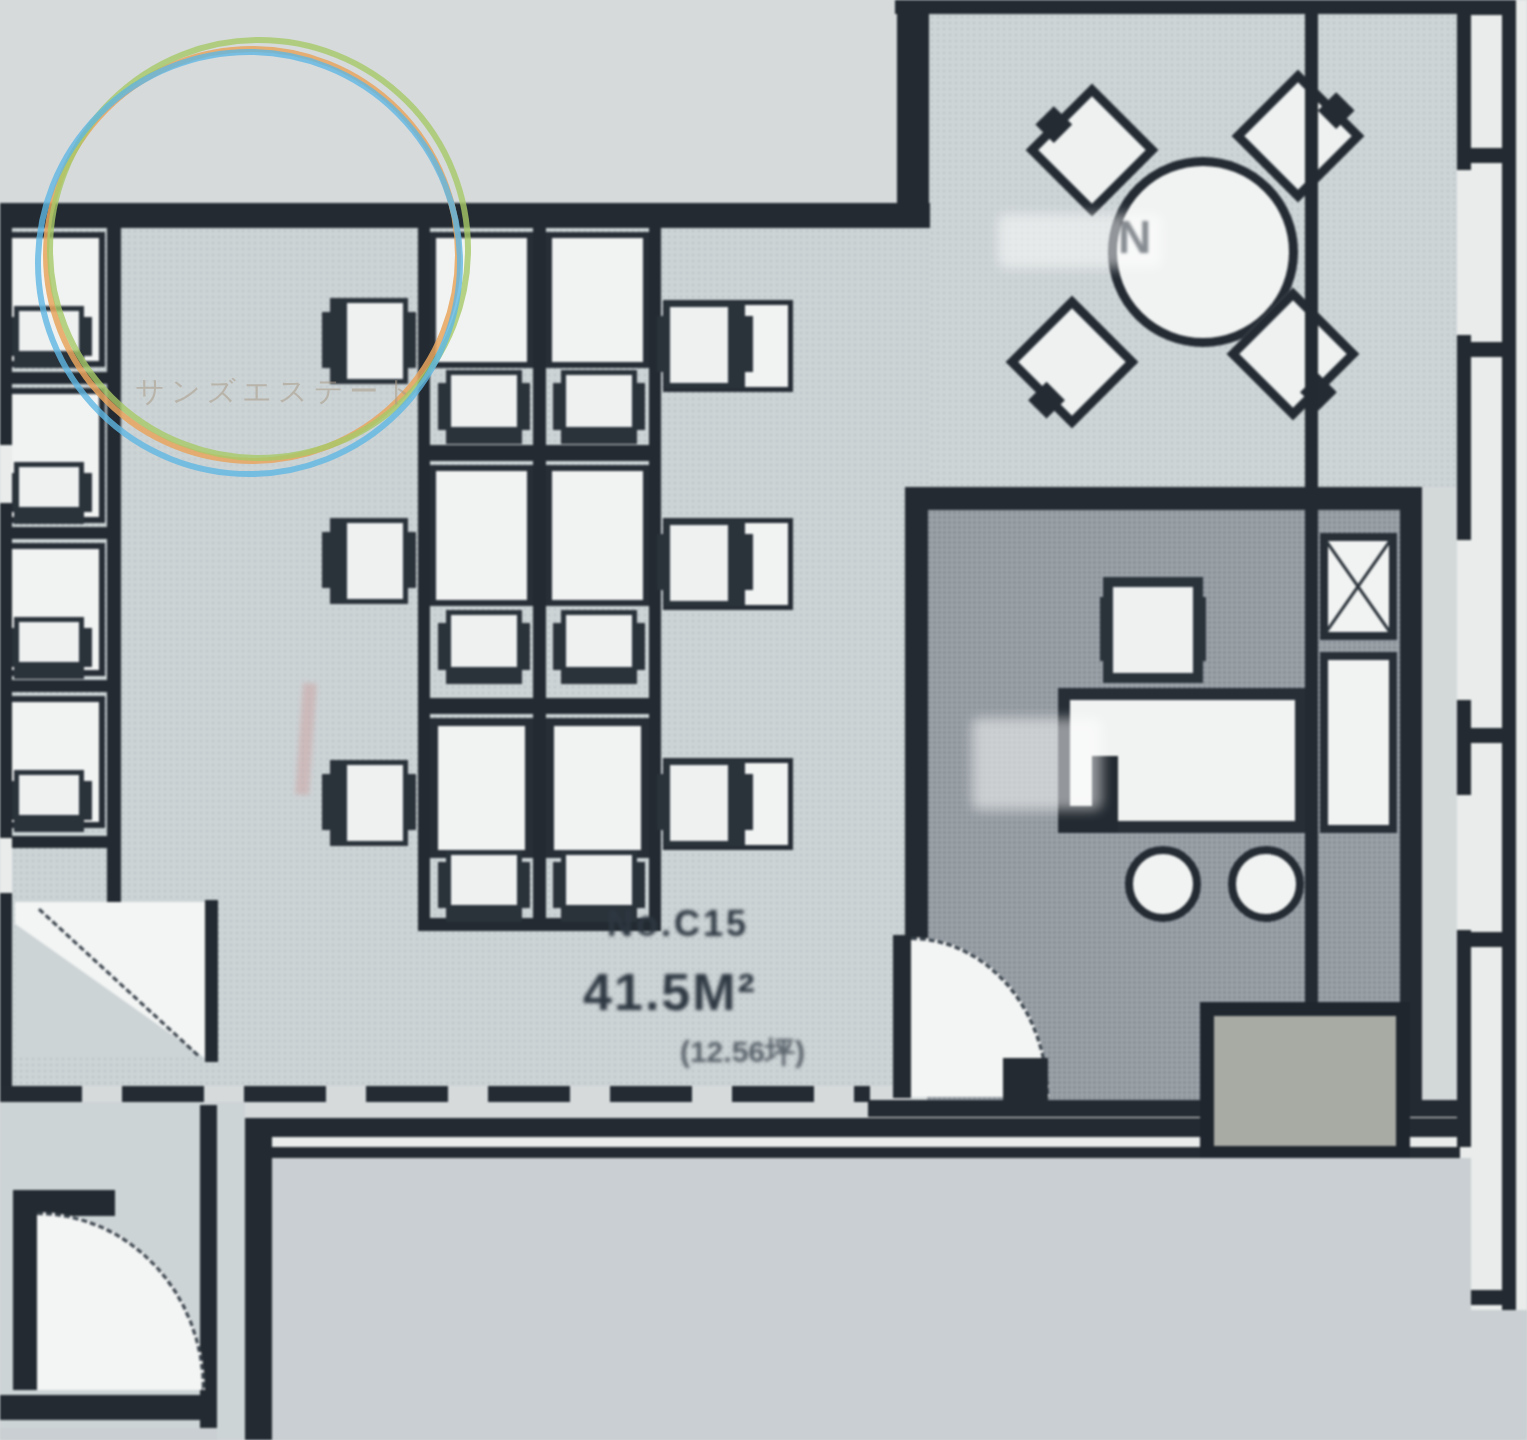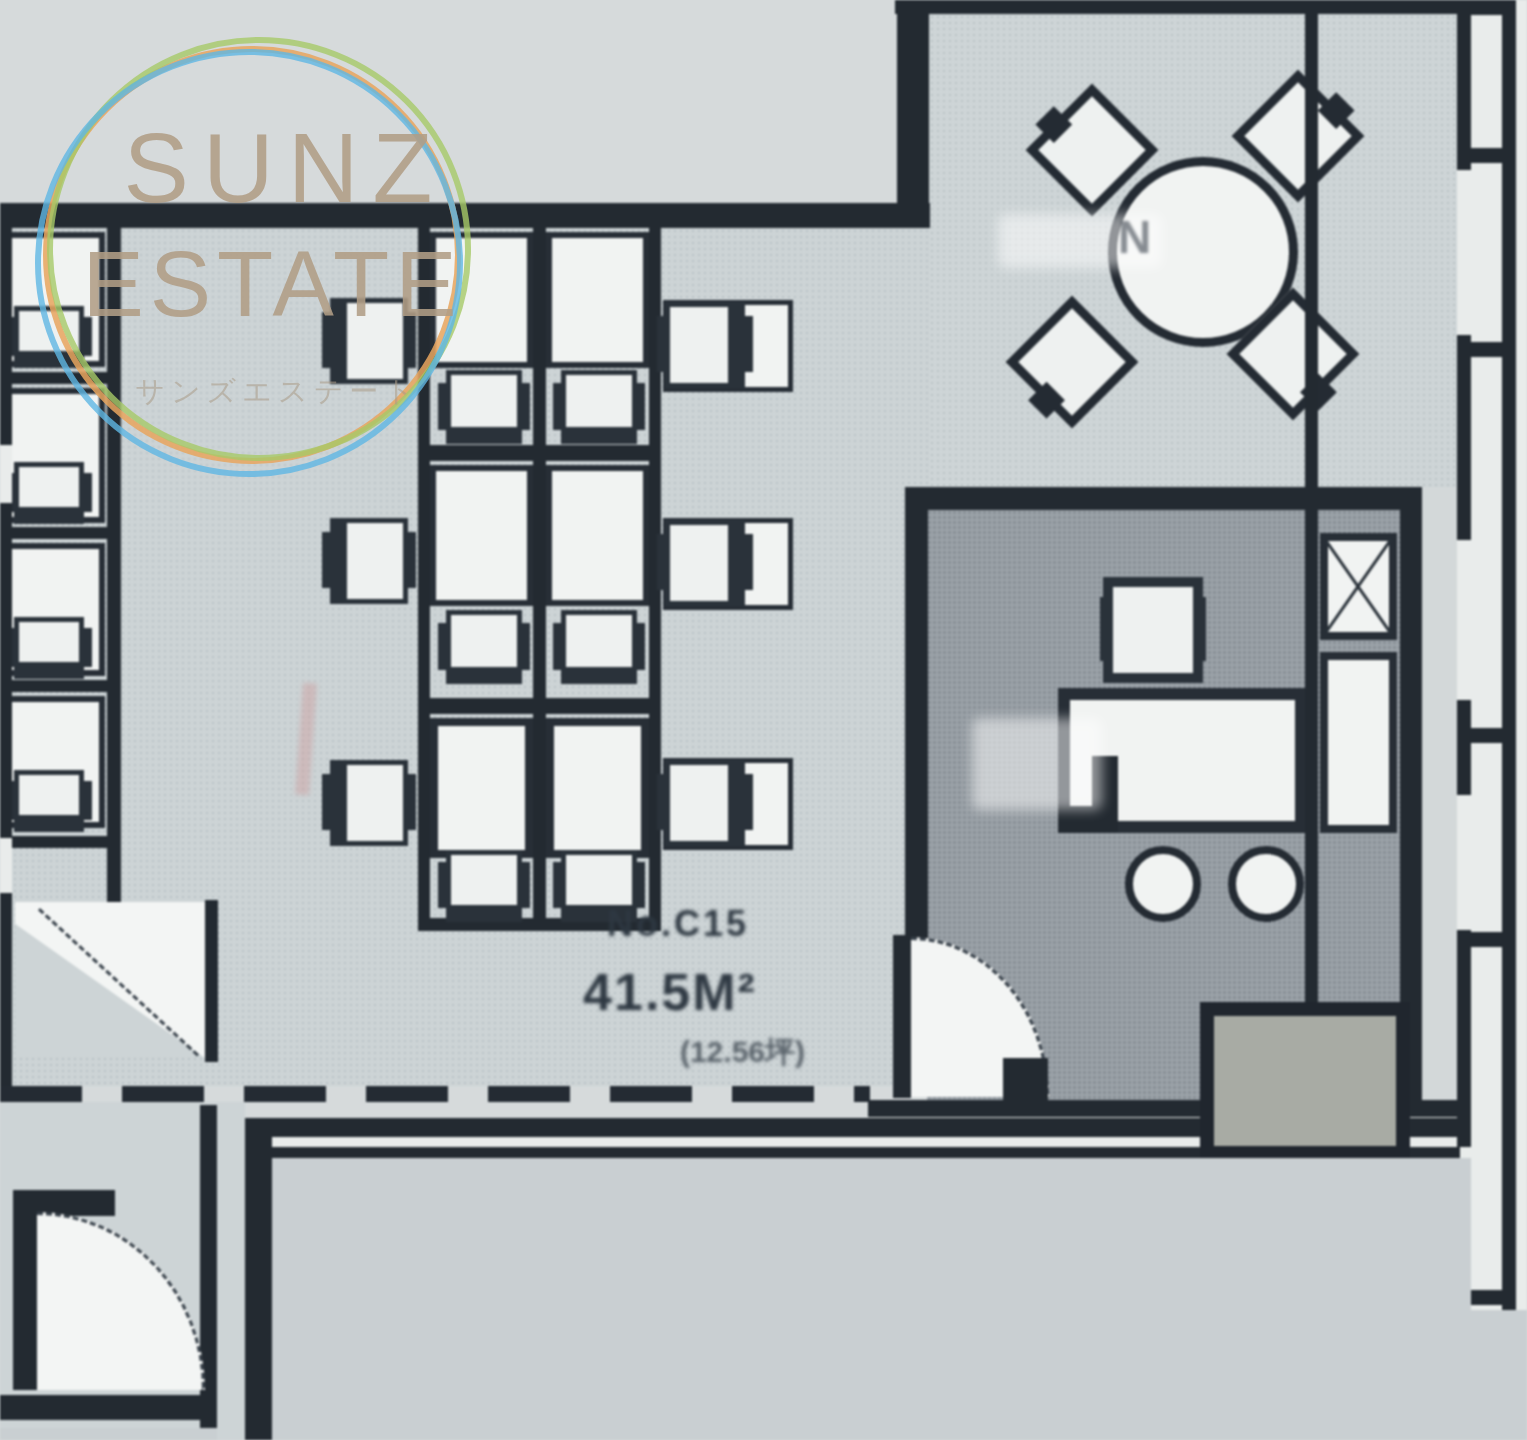--- a/index.html
+++ b/index.html
@@ -177,17 +177,15 @@
     <div class="lbl" style="left:535px;top:962px;width:270px;font-size:52px;letter-spacing:2px;">41.5M²</div>
     <div class="lbl" style="left:580px;top:1032px;width:225px;font-size:30px;text-align:right;opacity:.75;">(12.56坪)</div>
   </div>
 
   <div class="abs" style="left:0;top:0;width:520px;height:520px;">
     <svg width="520" height="520" viewBox="0 0 520 520" style="position:absolute;left:0;top:0;">
       <circle cx="252" cy="255" r="206" fill="none" stroke="#e8a55e" stroke-width="6" opacity="0.85"></circle>
       <circle cx="259" cy="249" r="209" fill="none" stroke="#a6c968" stroke-width="6" opacity="0.8"></circle>
       <circle cx="249" cy="263" r="211" fill="none" stroke="#5fb6e3" stroke-width="6" opacity="0.8"></circle>
     </svg>
-    <div class="wm-text" style="left:110px;top:112px;width:350px;font-size:98px;letter-spacing:14px;">SUNZ</div>
-    <div class="wm-text" style="left:70px;top:232px;width:405px;font-size:92px;letter-spacing:6px;">ESTATE</div>
     <div class="wm-text" style="left:120px;top:372px;width:300px;font-size:29px;letter-spacing:6px;color:rgba(170,155,135,.55);text-align:right;">サンズエステート</div>
   </div>
 </div>
 
 </body></html>

